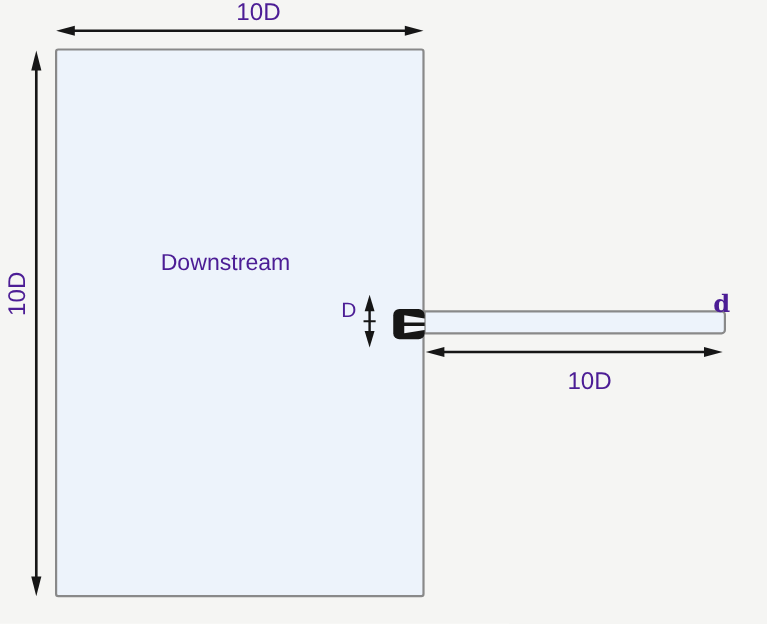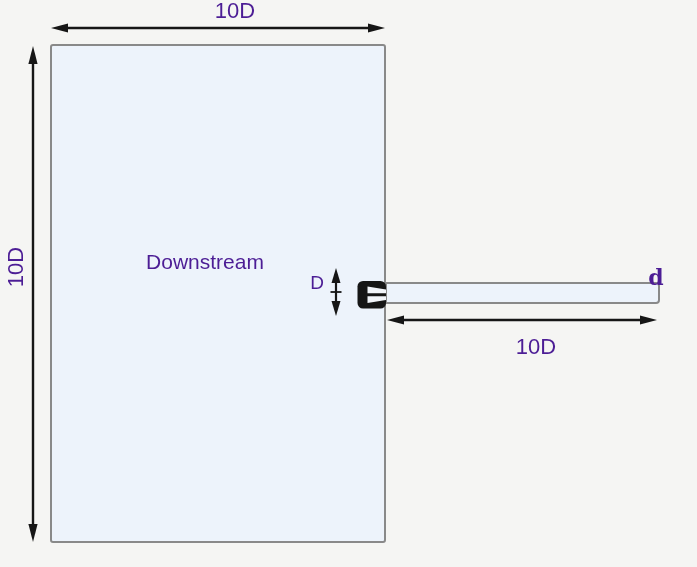--- a/index.html
+++ b/index.html
@@ -37,21 +37,21 @@
     line-height: 1.1;
     text-align: center;
     z-index: 5;
   }
   .lbl-dim { font-size: 22px; }
   .lbl-top10d   { left: 209px; top: -1px;  width: 52px; }
   .lbl-left10d  {
     left: -16px; top: 255px; width: 64px; height: 24px;
     transform: rotate(-90deg);
   }
-  .lbl-downstream { left: 125px; top: 227px; width: 160px; margin-top: 23px; }
+  .lbl-downstream { left: 125px; top: 227px; width: 160px; }
   .lbl-upstream   { left: 469px; top: 209px; width: 160px; }
   .lbl-bottom10d  { left: 508px; top: 335px; width: 56px; }
   .lbl-bigD  { left: 306px; top: 273px; width: 22px; font-size: 19px; }
   .lbl-smalld {
     left: 646px; top: 265px; width: 20px;
     font-family: "DejaVu Serif", serif;
     font-weight: 600; font-size: 22px;
   }
   svg { display: block; }
   .arrow-svg { z-index: 4; }

